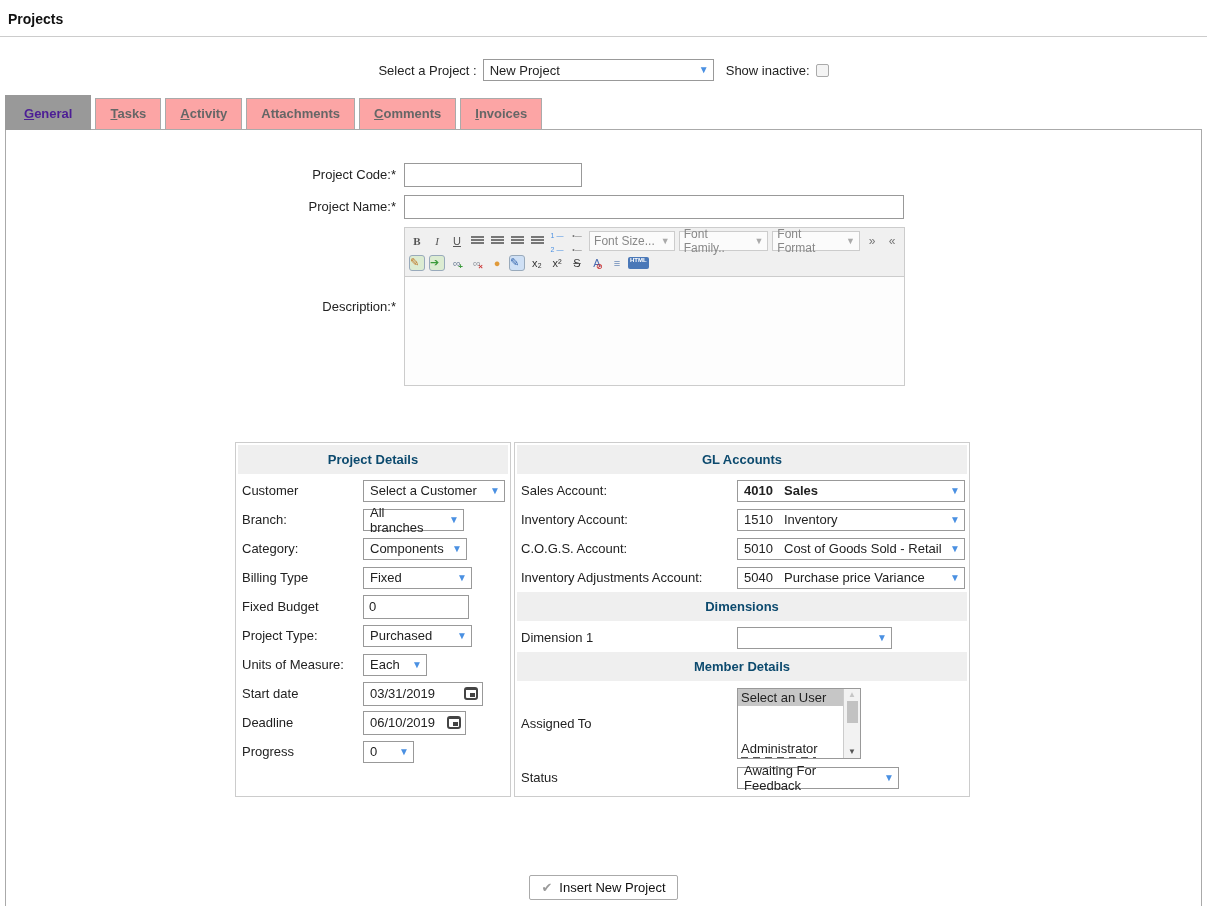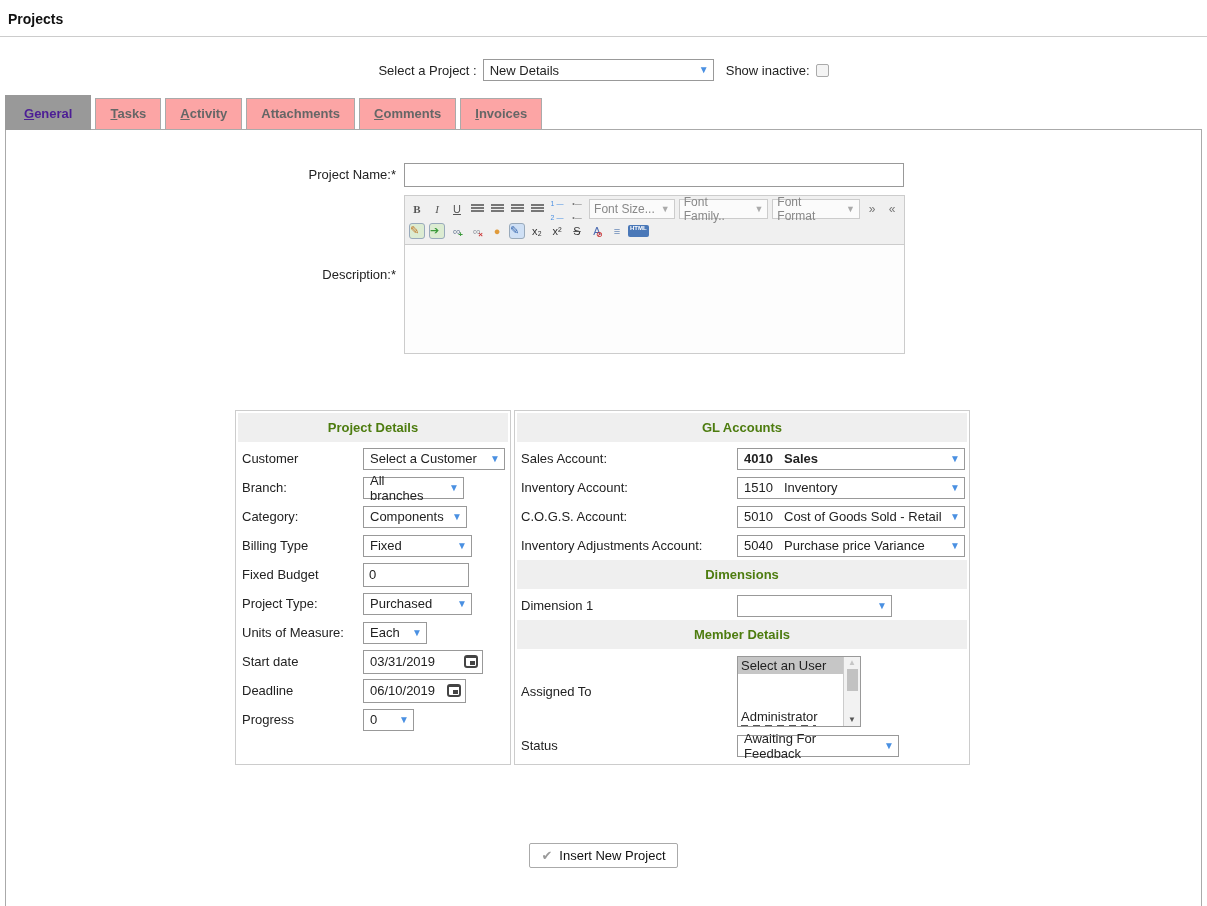--- a/index.html
+++ b/index.html
@@ -53,21 +53,21 @@
   .icon2 .badge { position:absolute; right:-2px; bottom:-2px; font-size:8px; line-height:1; font-weight:bold; }
   .icon2.boxed { width:16px; height:16px; border:1px solid #9ab; }
   .icon2.tinytext { font-size:6px; font-weight:bold; padding:0 2px; height:12px; min-width:20px; border-radius:2px; }
   .ed-content { height:108px; background:#fdfdfd; }
 
   
   .panels { display:flex; gap:3px; margin:56px 0 0 229px; align-items:stretch; }
   .panel { border:1px solid #ccc; background:#fff; padding:2px 2px 4px 2px; }
   .panel.left { width:276px; }
   .panel.right { width:456px; }
-  .phead { background:#efefef; font-weight:bold; text-align:center; padding:7px 8px; color:#4d7c0f; margin-bottom:2px; }
+  .phead { background:#efefef; font-weight:bold; text-align:center; padding:7px 8px; color:#0c4a6e; margin-bottom:2px; }
   .prow { display:flex; align-items:center; min-height:29px; padding-left:4px; }
   .prow .plbl { color:#222; }
   .panel.left .plbl { width:121px; }
   .panel.right .plbl { width:216px; }
   .acc-code { display:inline-block; width:40px; }
   .cal { width:14px; height:13px; border:2px solid #444; border-radius:3px; position:relative; background:#fff; margin-left:6px; flex:none; }
   .cal::before { content:""; position:absolute; left:-1px; top:-1px; right:-1px; height:2px; background:#444; }
   .cal::after { content:""; position:absolute; right:1px; bottom:1px; width:5px; height:4px; background:#444; }
   .listbox { width:124px; height:71px; border:1px solid #999; background:#fff; overflow:hidden; display:flex; }
   .lb-items { flex:1; }
@@ -86,39 +86,43 @@
 </style>
 </head>
 <body>
 
 <div class="page">
   <div class="page-title">Projects</div>
 
   <div class="selector-row">
     <span class="lbl">Select a Project :</span>
     <div class="fa-select" style="width:231px">
-      <span>New Details</span>
+      <span>New Project</span>
       <span class="tri">▼</span>
     </div>
     <span class="lbl" style="margin-left:6px">Show inactive:</span>
     <span class="checkbox"></span>
   </div>
 
   <div class="tabs" id="tabs">
       <div class="tab active"><u>G</u>eneral</div>
       <div class="tab"><u>T</u>asks</div>
       <div class="tab"><u>A</u>ctivity</div>
       <div class="tab">Attachments</div>
       <div class="tab"><u>C</u>omments</div>
       <div class="tab"><u>I</u>nvoices</div>
     </div>
 
   <div class="content">
     <div class="form-area">
 
+      <div class="frow">
+        <div class="flabel">Project Code:*</div>
+        <input class="text w-code" value="" style="">
+      </div>
 
       <div class="frow">
         <div class="flabel">Project Name:*</div>
         <input class="text w-name" value="" style="">
       </div>
 
       <div class="frow">
         <div class="flabel desc">Description:*</div>
         <div class="editor">
           <div class="ed-toolbar">

